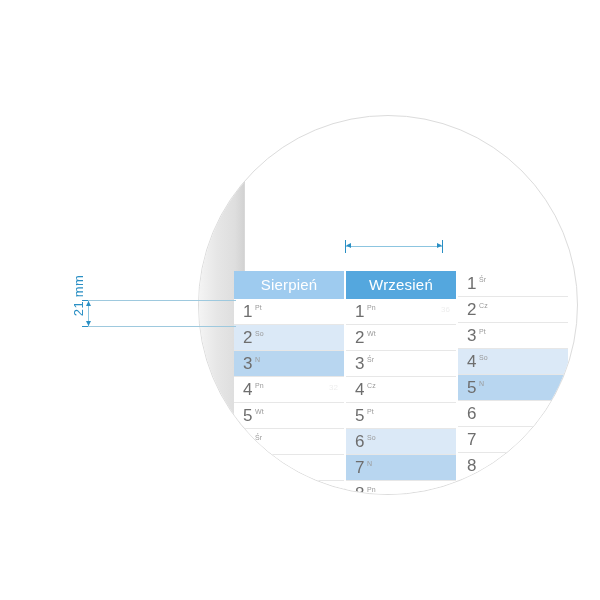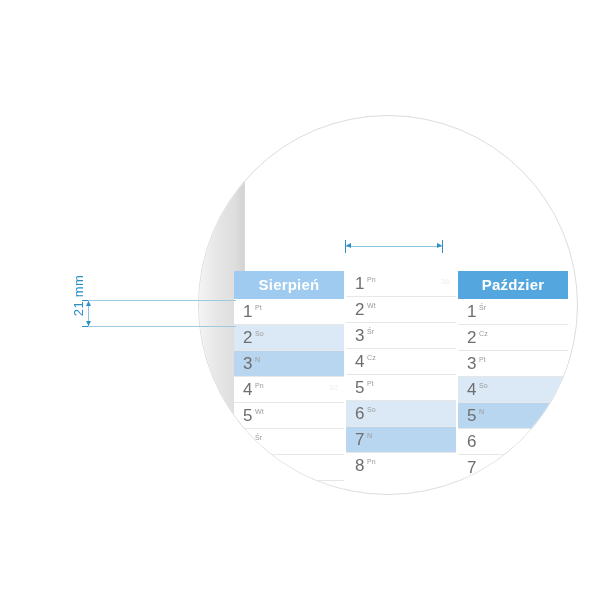--- a/index.html
+++ b/index.html
@@ -68,21 +68,21 @@
   }
   .month-col {
     width: 110px;
   }
   .month-head {
     height: 28px;
     line-height: 28px;
     text-align: center;
     color: #ffffff;
     font-size: 15px;
-    font-weight: 700;
+    font-weight: 400;
     letter-spacing: 0.2px;
     white-space: nowrap;
     overflow: hidden;
   }
   .day-row {
     height: 26px;
     position: relative;
     border-bottom: 1px solid #e7e7e7;
     box-sizing: border-box;
   }
@@ -241,20 +241,21 @@
           <div class="day-row" style="background: rgb(255, 255, 255);">
             <span class="day-num w1">7</span>
             <span class="day-abbr">Cz</span>
           </div>
           <div class="day-row" style="background: rgb(255, 255, 255);">
             <span class="day-num w1">8</span>
             <span class="day-abbr">Pt</span>
           </div>
         </div>
         <div class="month-col">
+          <div class="month-head" style="background: rgb(84, 167, 222);">Wrzesień</div>
           <div class="day-row" style="background: rgb(255, 255, 255);">
             <span class="day-num w1">1</span>
             <span class="day-abbr">Pn</span>
             <span class="week-no">36</span>
           </div>
           <div class="day-row" style="background: rgb(255, 255, 255);">
             <span class="day-num w1">2</span>
             <span class="day-abbr">Wt</span>
           </div>
           <div class="day-row" style="background: rgb(255, 255, 255);">
@@ -276,21 +277,20 @@
           <div class="day-row" style="background: rgb(184, 214, 240);">
             <span class="day-num w1">7</span>
             <span class="day-abbr">N</span>
           </div>
           <div class="day-row" style="background: rgb(255, 255, 255);">
             <span class="day-num w1">8</span>
             <span class="day-abbr">Pn</span>
           </div>
         </div>
         <div class="month-col">
-          <div class="month-head" style="background: rgb(84, 167, 222);">Paździer</div>
           <div class="day-row" style="background: rgb(255, 255, 255);">
             <span class="day-num w1">1</span>
             <span class="day-abbr">Śr</span>
           </div>
           <div class="day-row" style="background: rgb(255, 255, 255);">
             <span class="day-num w1">2</span>
             <span class="day-abbr">Cz</span>
           </div>
           <div class="day-row" style="background: rgb(255, 255, 255);">
             <span class="day-num w1">3</span>

